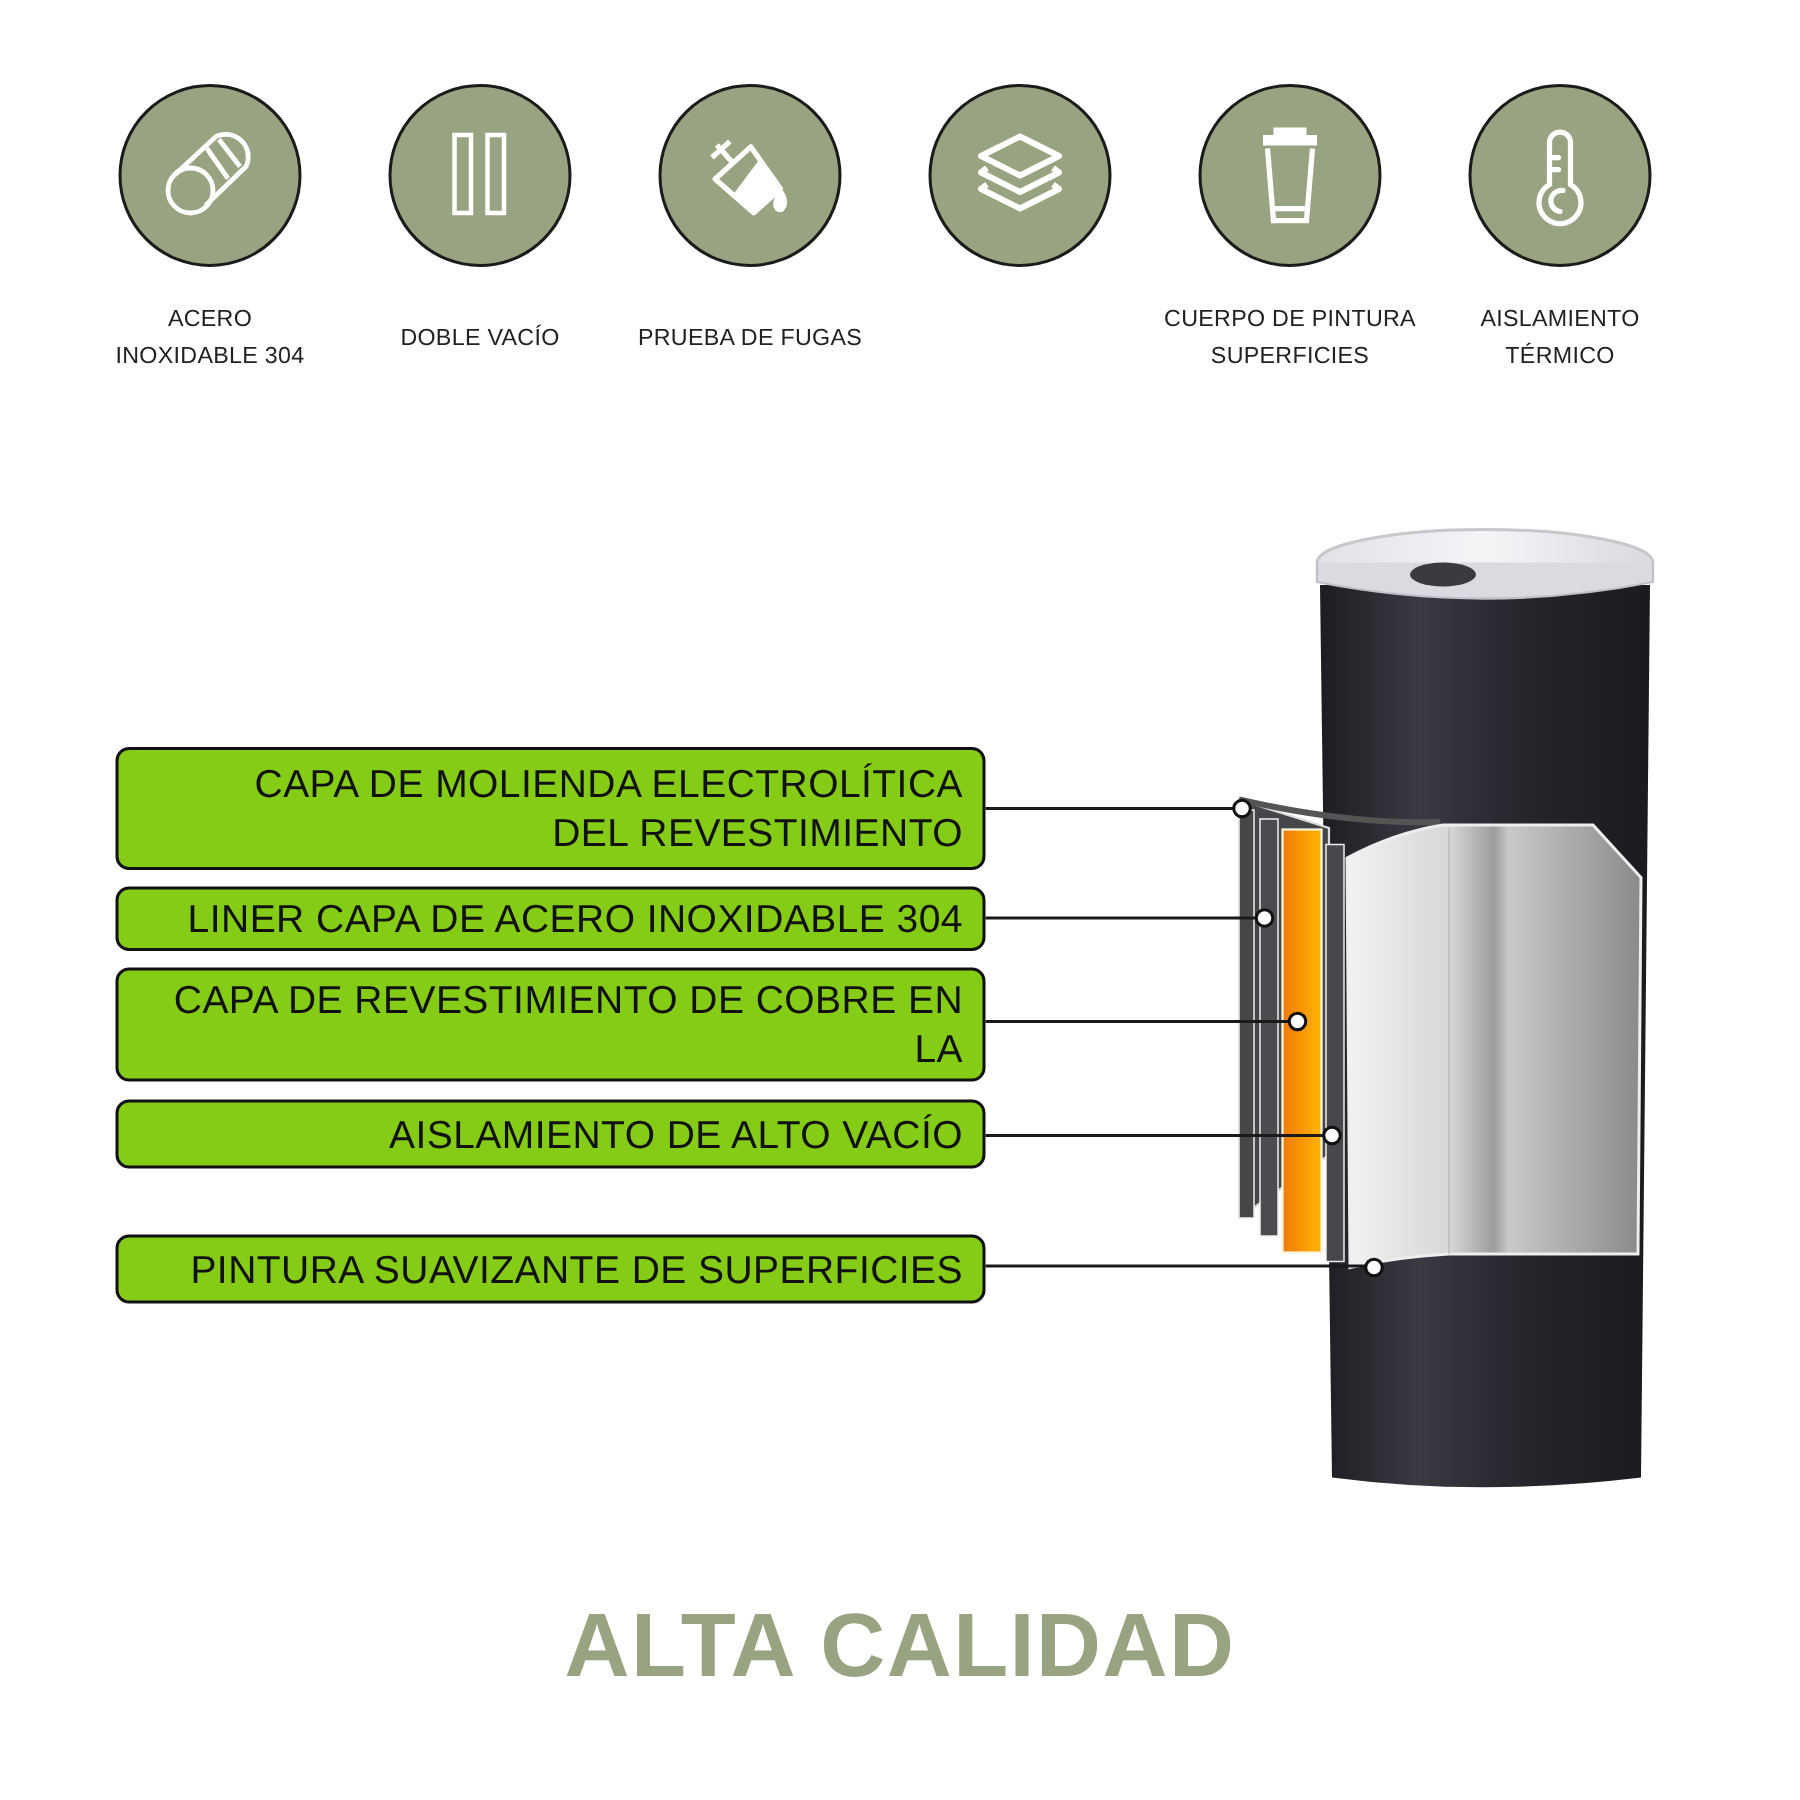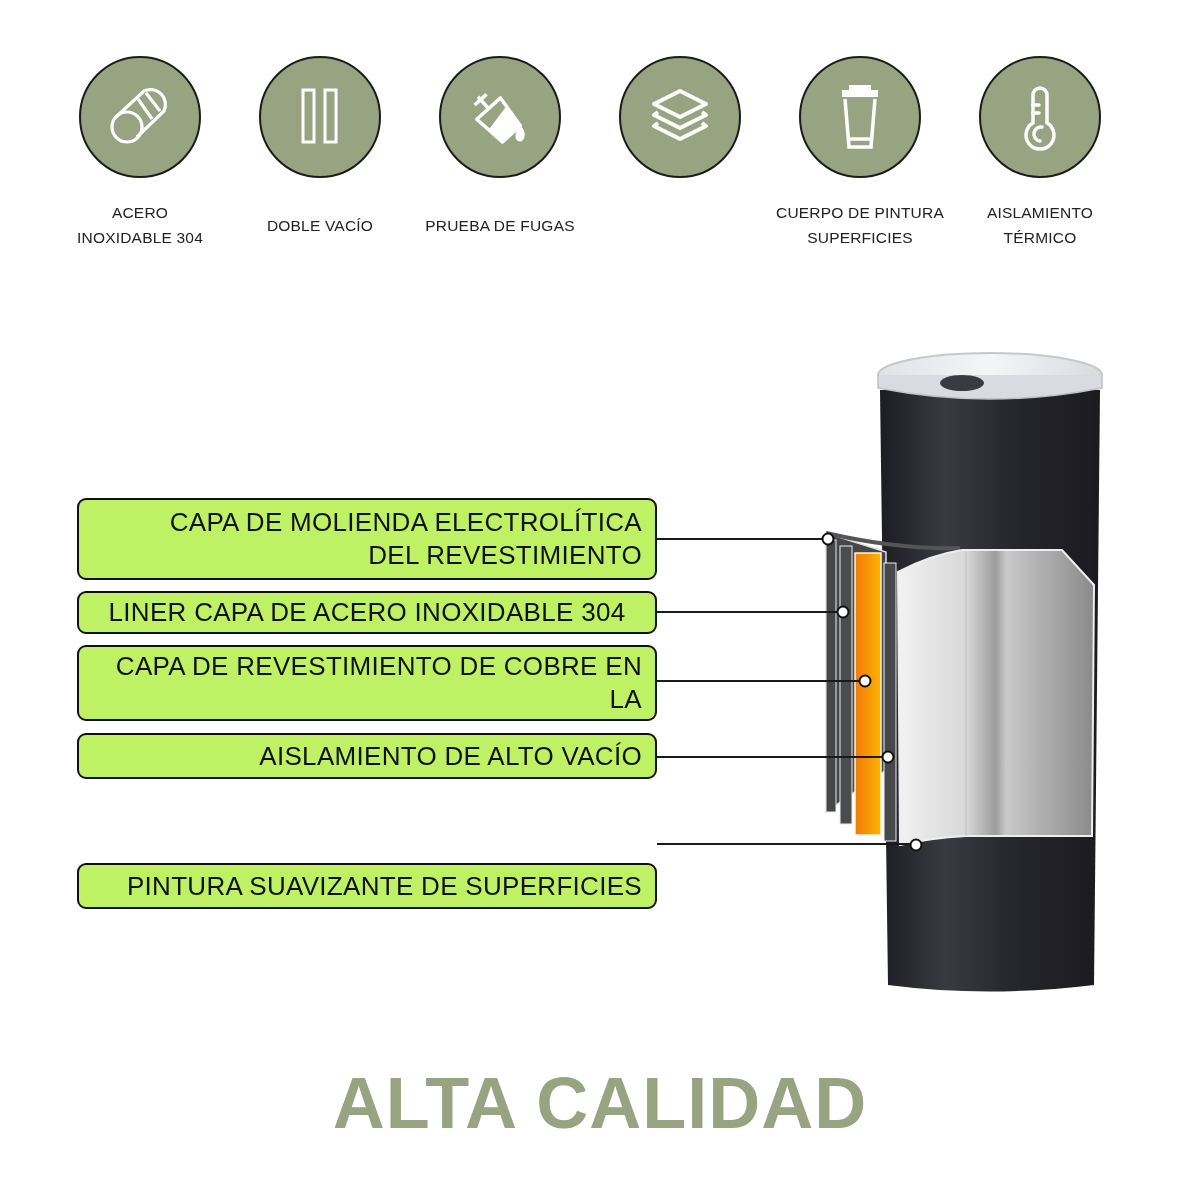--- a/index.html
+++ b/index.html
@@ -15,37 +15,37 @@
     }
     .feature .circle svg { width: 80px; height: 80px; }
     .feature .label {
       margin-top: 22px; font-size: 15.5px; line-height: 25px; letter-spacing: 0.2px;
       color: #222; height: 50px; display: flex; align-items: center; justify-content: center;
       flex-direction: column;
     }
 
     .callout {
       position: absolute; left: 77px; width: 580px;
-      border: 2px solid #111; border-radius: 9px; background: #bef264;
+      border: 2px solid #111; border-radius: 9px; background: #84cc16;
       text-align: right; padding: 0 13px;
       font-size: 26px; line-height: 33px; letter-spacing: 0.3px; color: #111;
       display: flex; flex-direction: column; justify-content: center;
     }
     .leader { position: absolute; height: 2px; background: #1a1a1a; }
     .dot {
       position: absolute; width: 13px; height: 13px; border-radius: 50%;
       background: #fff; border: 2.5px solid #111; transform: translate(-50%, -50%);
     }
 
     .tumbler { position: absolute; left: 820px; top: 340px; width: 300px; height: 660px; }
 
     .headline {
       position: absolute; left: 0; top: 1062px; width: 1200px; text-align: center;
       font-family: "Liberation Sans", sans-serif; font-weight: bold;
-      font-size: 72px; color: #98a481; letter-spacing: 1px;
+      font-size: 60px; color: #98a481; letter-spacing: 1px;
     }
   </style>
 </head>
 <body>
 
 <div class="features">
 
   <div class="feature" style="left:50px;">
     <div class="circle">
       <svg viewBox="0 0 80 80" fill="none" stroke="#fff" stroke-width="3.2">
@@ -174,37 +174,37 @@
   <path d="M966 552 L966 836" stroke="#bdbdbd" stroke-width="1"></path>
 </svg>
 
 <div class="callout" style="top:498px; height:82px;">
   <span>CAPA DE MOLIENDA ELECTROLÍTICA</span>
   <span>DEL REVESTIMIENTO</span>
 </div>
 <div class="leader" style="top:538px; left:657px; width:171px;"></div>
 <div class="dot" style="top:539px; left:828px;"></div>
 
-<div class="callout" style="top:591px; height:43px;text-align:center;">
+<div class="callout" style="top:591px; height:43px;">
   <span>LINER CAPA DE ACERO INOXIDABLE 304</span>
 </div>
 <div class="leader" style="top:611px; left:657px; width:185px;"></div>
 <div class="dot" style="top:612px; left:843px;"></div>
 
 <div class="callout" style="top:645px; height:76px;">
   <span>CAPA DE REVESTIMIENTO DE COBRE EN LA</span>
 </div>
 <div class="leader" style="top:680px; left:657px; width:207px;"></div>
 <div class="dot" style="top:681px; left:865px;"></div>
 
 <div class="callout" style="top:733px; height:46px;">
   <span>AISLAMIENTO DE ALTO VACÍO</span>
 </div>
 <div class="leader" style="top:756px; left:657px; width:230px;"></div>
 <div class="dot" style="top:757px; left:888px;"></div>
 
-<div class="callout" style="top:823px; height:46px;margin-top:40px;">
+<div class="callout" style="top:823px; height:46px;">
   <span>PINTURA SUAVIZANTE DE SUPERFICIES</span>
 </div>
 <div class="leader" style="top:843px; left:657px; width:258px;"></div>
 <div class="dot" style="top:845px; left:916px;"></div>
 
 <div class="headline">ALTA CALIDAD</div>
 
 </body></html>

